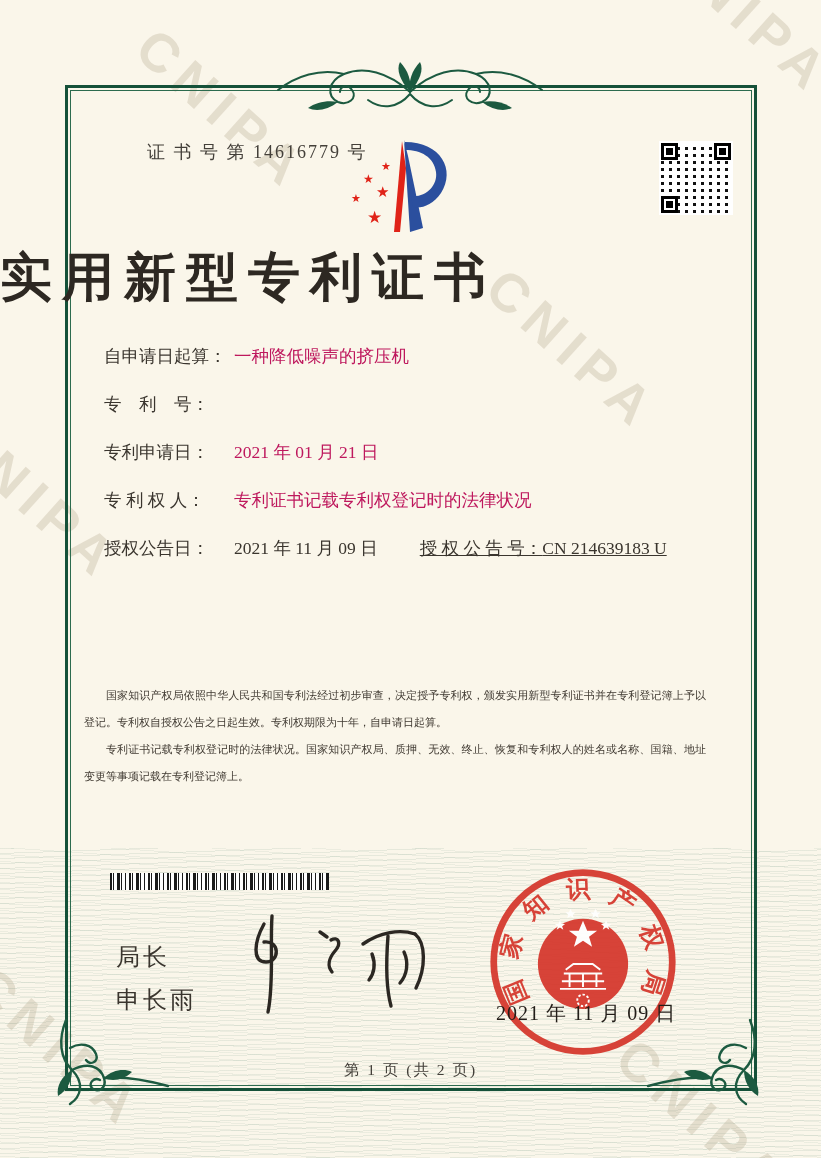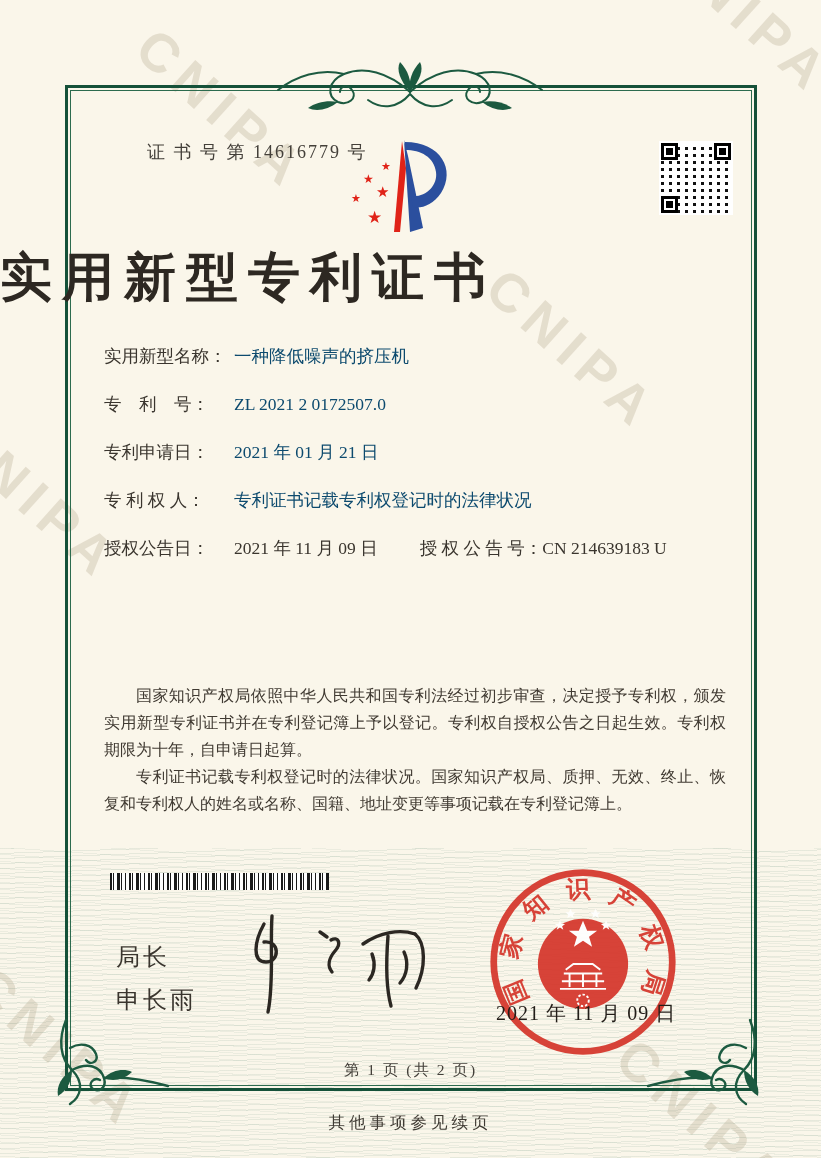--- a/index.html
+++ b/index.html
@@ -53,26 +53,26 @@
   .fp{position:absolute;width:17px;height:17px;border:3px solid #000;background:#fff;box-sizing:border-box;}
   .fp::after{content:'';position:absolute;inset:2px;background:#000;}
   .fp.tl{left:0;top:0}.fp.tr{right:0;top:0}.fp.bl{left:0;bottom:0}
   .title{
     position:absolute;left:0;top:243px;width:821px;text-align:left;
     font-size:52px;font-weight:bold;letter-spacing:10px;color:#2d2822;
   }
   .fields{position:absolute;left:104px;top:344px;width:620px;font-size:17.5px;}
   .row{display:flex;margin-bottom:24px;line-height:24px;}
   .lbl{flex:0 0 130px;color:#3a352e;}
-  .val{flex:1;white-space:pre-line;color:#0c4a6e;}
+  .val{flex:1;white-space:pre-line;color:#be185d;}
   .grant-row{display:flex;line-height:24px;}
-  .grant-pair2{margin-left:42px;display:flex;}
+  .grant-pair2{margin-left:42px;display:flex;text-decoration:underline;}
   .paras{
-    position:absolute;left:104px;top:682px;width:622px;
-    font-size:16px;line-height:27px;color:#403a32;text-align:justify;
+    position:absolute;left:84px;top:682px;width:622px;
+    font-size:11px;line-height:27px;color:#403a32;text-align:justify;
   }
   .paras p{margin:0;text-indent:2em;}
   .barcode{
     position:absolute;left:110px;top:873px;width:219px;height:17px;
     background:repeating-linear-gradient(90deg,
       #1a1a1a 0 2px,#fff 2px 3px,#1a1a1a 3px 4px,#fff 4px 7px,
       #1a1a1a 7px 10px,#fff 10px 11px,#1a1a1a 11px 12px,#fff 12px 15px,
       #1a1a1a 15px 16px,#fff 16px 19px);
   }
   .director{
@@ -173,26 +173,25 @@
     <div class="qr">
       <div class="fp tl"></div>
       <div class="fp tr"></div>
       <div class="fp bl"></div>
     </div>
 
     <div class="title">实用新型专利证书</div>
 
     <div class="fields">
       <div class="row">
-        <span class="lbl">实用新型名称：</span>
+        <span class="lbl">自申请日起算：</span>
         <span class="val">一种降低噪声的挤压机</span>
       </div>
       <div class="row">
         <span class="lbl">专　利　号：</span>
-        <span class="val">ZL 2021 2 0172507.0</span>
       </div>
       <div class="row">
         <span class="lbl">专利申请日：</span>
         <span class="val">2021 年 01 月 21 日</span>
       </div>
       <div class="row">
         <span class="lbl">专 利 权 人：</span>
         <span class="val">专利证书记载专利权登记时的法律状况</span>
       </div>
       <div class="grant-row">
@@ -255,16 +254,15 @@
           <path d="M86,112 v14 M100,112 v14 M114,112 v14"></path>
           <circle cx="100" cy="140" r="6" stroke-dasharray="2.5 2"></circle>
         </g>
       </g>
     </svg>
 
     <div class="seal-date">2021 年 11 月 09 日</div>
 
     <div class="page-num">第 1 页 (共 2 页)</div>
 
-    <div class="continuation">其他事项参见续页</div>
 
   </div>
 </div>
 
 </body></html>

